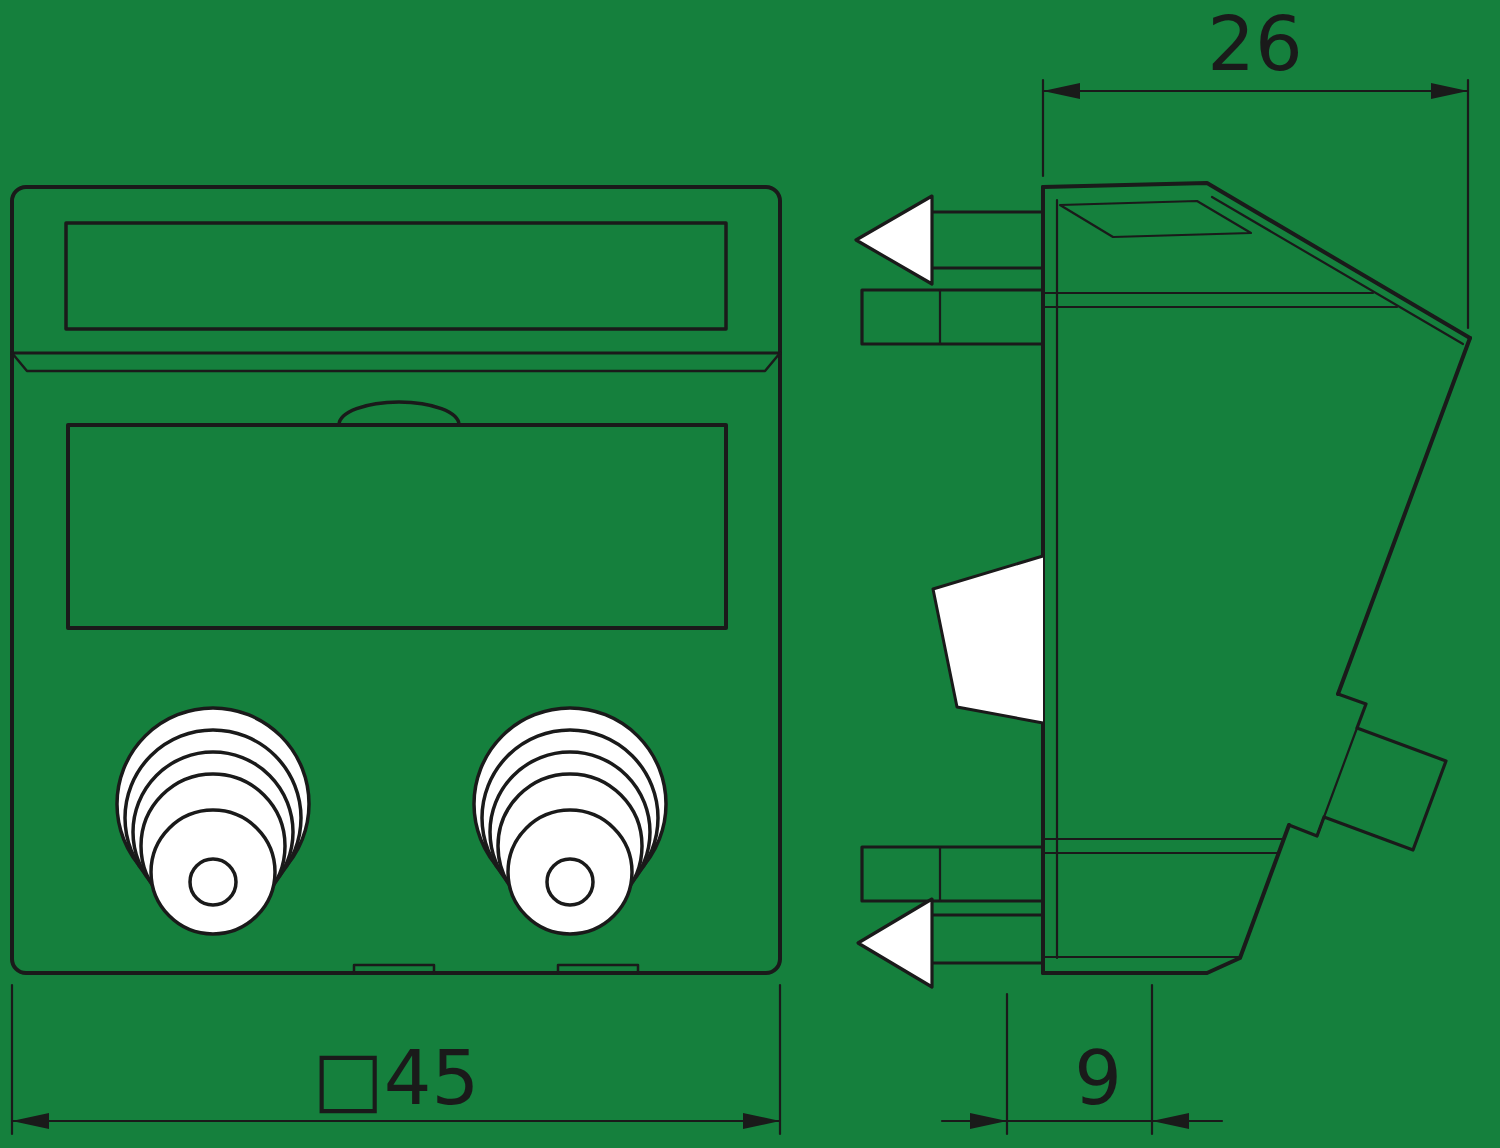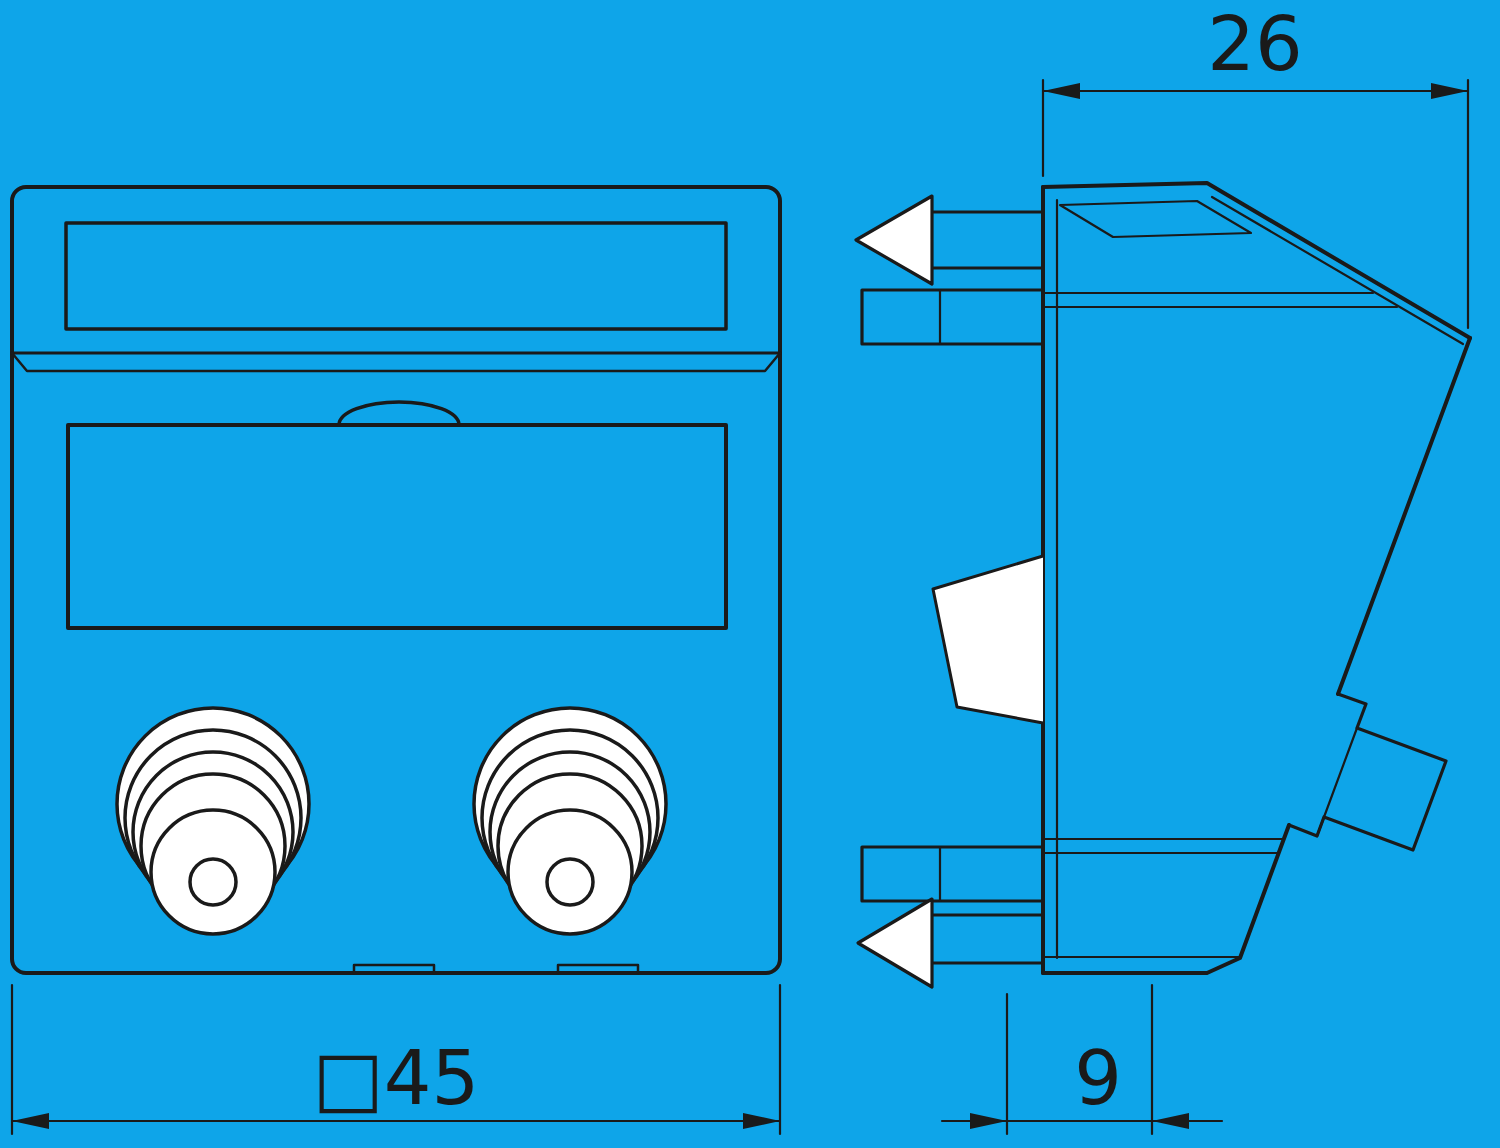--- a/index.html
+++ b/index.html
@@ -5,21 +5,21 @@
   html, body {
     margin: 0;
     padding: 0;
     background: #ffffff;
     font-family: "DejaVu Sans", "Liberation Sans", sans-serif;
   }
   .canvas {
     position: relative;
     width: 1500px;
     height: 1148px;
-    background: #0ea5e9;
+    background: #15803d;
     overflow: hidden;
   }
   svg { display: block; }
   text.dim-label {
     font-family: "DejaVu Sans", "Liberation Sans", sans-serif;
     font-size: 75px;
     fill: #1a1a1a;
   }
 </style>
 </head>

